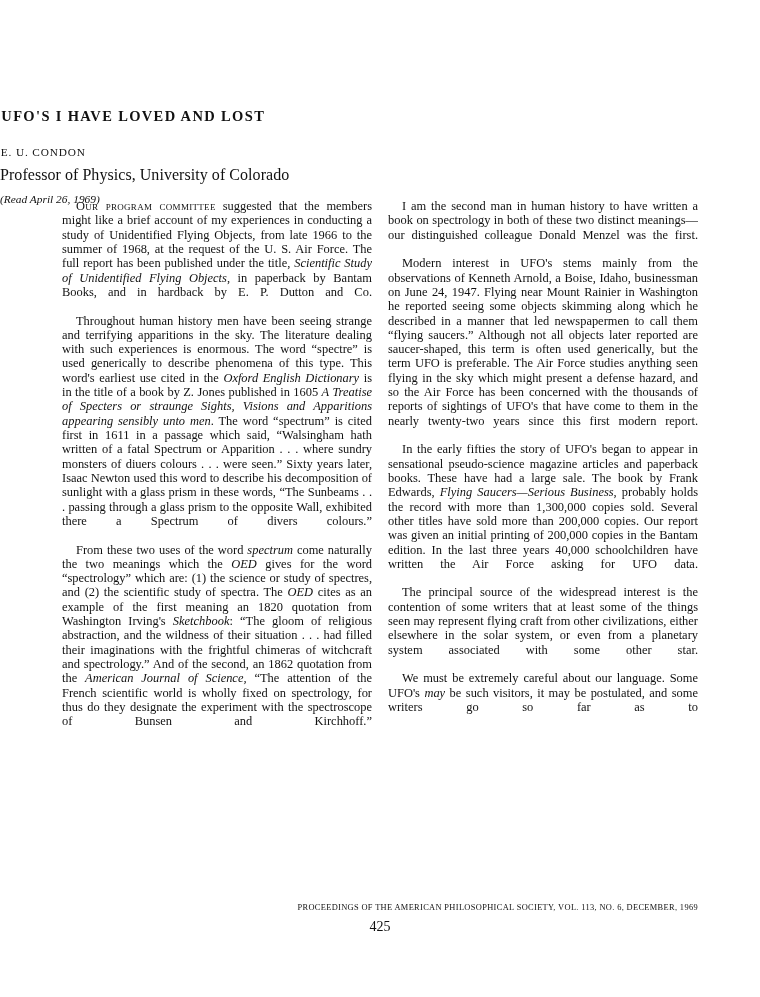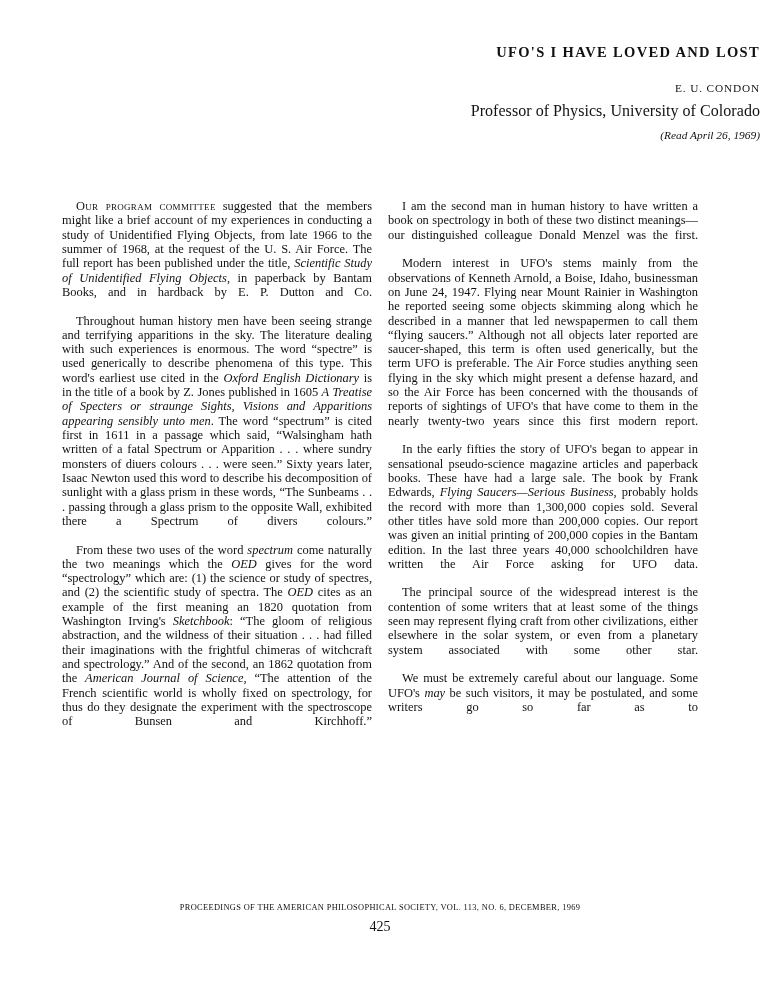--- a/index.html
+++ b/index.html
@@ -17,22 +17,22 @@
   }
   .page {
     position: relative;
     width: 760px;
     height: 997px;
     box-sizing: border-box;
   }
 
   
   .masthead {
-    padding-top: 44px;
-    text-align: right;
+    padding-top: 108px;
+    text-align: left;
   }
   .article-title {
     font-size: 14.5px;
     font-weight: bold;
     letter-spacing: 1.35px;
     line-height: 1.2;
     margin: 0;
     text-indent: 1.35px;
   }
   .author {
@@ -94,21 +94,21 @@
   .footer {
     position: absolute;
     left: 62px;
     top: 903px;
     width: 636px;
   }
   .footer-citation {
     font-size: 8.4px;
     font-variant: small-caps;
     letter-spacing: 0.35px;
-    text-align: center;
+    text-align: right;
     white-space: nowrap;
   }
   .page-number {
     margin-top: 7px;
     text-align: center;
     font-size: 14px;
   }
 </style>
 </head>
 <body>

